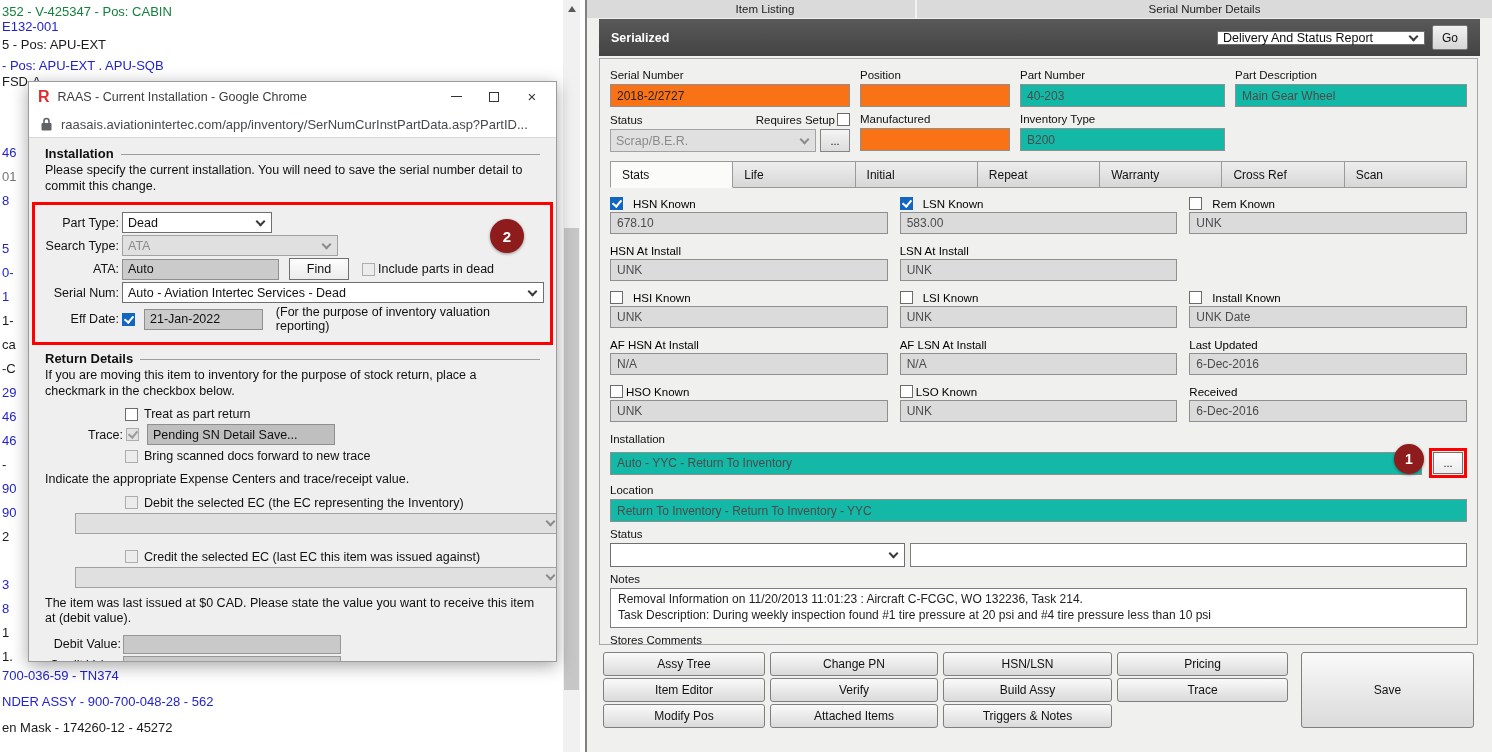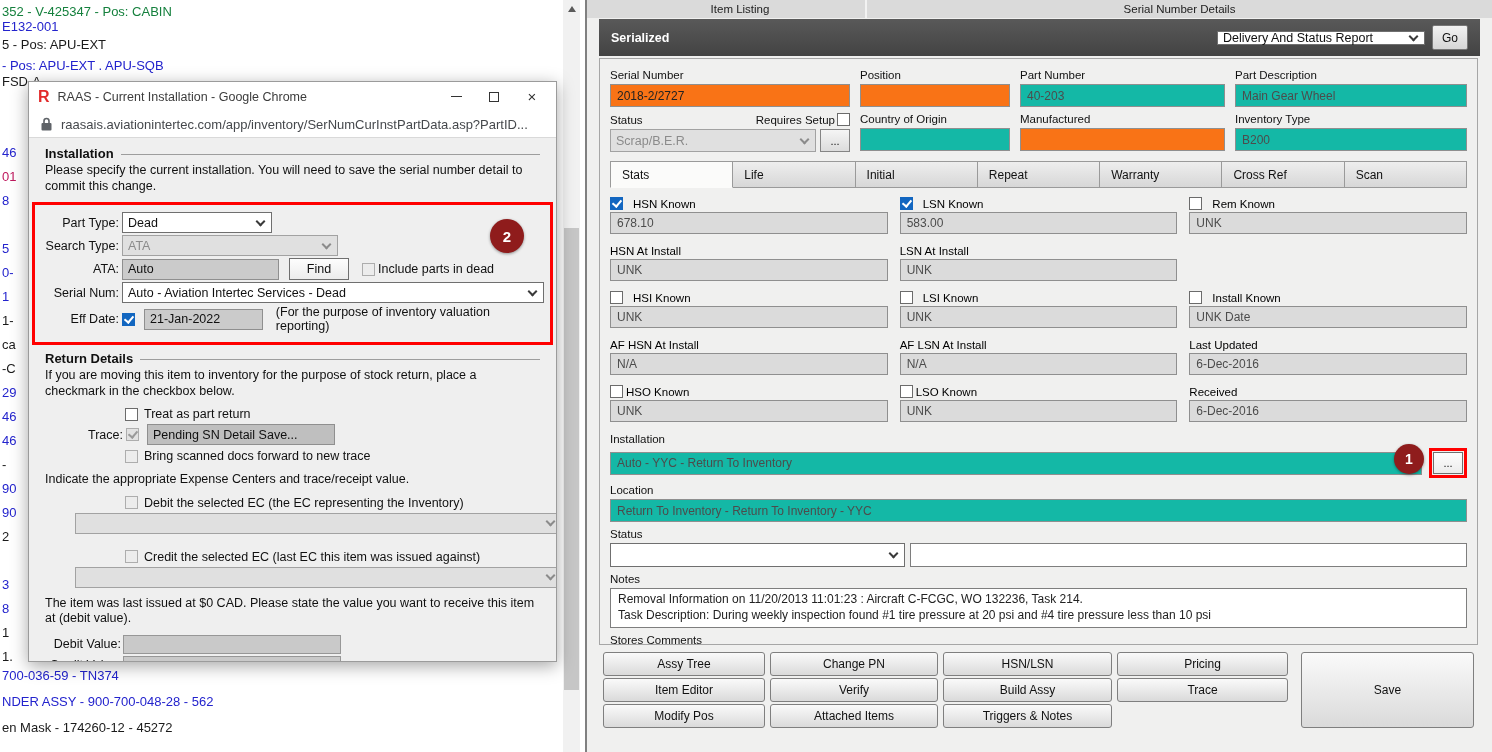--- a/index.html
+++ b/index.html
@@ -57,21 +57,21 @@
   .cbrow { display:flex; align-items:center; gap:6px; margin:5px 0 3px 80px; }
   .ec-sel { margin:2px 0 4px 30px; width:487px; }
   .vrow { display:flex; align-items:center; margin:2px 0; }
   .vlabel { width:76px; text-align:right; margin-right:2px; flex:none; }
   .vinput { width:218px; height:19px; background:#c9c9c9; border:1px solid #979797; }
 
   
   .right-panel { position:absolute; left:585px; top:0; width:907px; height:752px; background:#f0f0ef; border-left:2px solid #808080; }
   .page-tabs { height:18px; display:flex; background:#dadada; font-size:11.5px; color:#1c1c1c; }
   .page-tab { display:flex; align-items:center; justify-content:center; }
-  .page-tab.t1 { width:280px; border-right:2px solid #f2f2f2;padding-left:28px; }
+  .page-tab.t1 { width:330px; border-right:2px solid #f2f2f2;padding-left:28px; }
   .page-tab.t2 { flex:1; }
   .serialized-bar { height:37px; margin:1px 12px 0 12px; background:linear-gradient(#595959,var(--header-dark));
                     display:flex; align-items:center; padding:0 12px; }
   .serialized-title { color:#fff; font-weight:bold; font-size:12.5px; }
   .bar-right { margin-left:auto; display:flex; align-items:center; gap:7px; }
   .report-sel { width:208px; height:14px;margin-left:28px; }
   .go-btn { width:36px; height:25px; border:1px solid #777; background:linear-gradient(#f2f2f2,#d6d6d6); border-radius:2px; font-size:12px; }
 
   .panel-body { position:absolute; left:12px; right:14px; top:58px; height:587px; border:1px solid #a6a6a6; background:#f0f0ef; padding:4px 10px 0; overflow:hidden; }
   .rlabel { font-size:11.5px; color:#111; margin:6px 0 3px; white-space:nowrap; }
@@ -115,21 +115,21 @@
 <div class="stage">
 
   <div class="left-region">
     <div class="bgl" style="top: 4px; color: #15803d;">352 - V-425347 - Pos: CABIN</div>
     <div class="bgl" style="top: 19px; color: rgb(35, 35, 205);">E132-001</div>
     <div class="bgl" style="top: 37px; color: rgb(26, 26, 26);">5 - Pos: APU-EXT</div>
     <div class="bgl" style="top: 58px; color: rgb(35, 35, 205);">- Pos: APU-EXT . APU-SQB</div>
     <div class="bgl" style="top: 74px; color: rgb(26, 26, 26);">FSD-A</div>
 
     <div class="bgl" style="top: 145px; color: rgb(35, 35, 205);">46</div>
-    <div class="bgl" style="top: 169px; color: #be185d;">01</div>
+    <div class="bgl" style="top: 169px; color: #737373;">01</div>
     <div class="bgl" style="top: 193px; color: rgb(35, 35, 205);">8</div>
     <div class="bgl" style="top: 241px; color: rgb(35, 35, 205);">5</div>
     <div class="bgl" style="top: 265px; color: rgb(35, 35, 205);">0-</div>
     <div class="bgl" style="top: 289px; color: rgb(35, 35, 205);">1</div>
     <div class="bgl" style="top: 313px; color: rgb(26, 26, 26);">1-</div>
     <div class="bgl" style="top: 337px; color: rgb(26, 26, 26);">ca</div>
     <div class="bgl" style="top: 361px; color: rgb(26, 26, 26);">-C</div>
     <div class="bgl" style="top: 385px; color: rgb(35, 35, 205);">29</div>
     <div class="bgl" style="top: 409px; color: rgb(35, 35, 205);">46</div>
     <div class="bgl" style="top: 433px; color: rgb(35, 35, 205);">46</div>
@@ -314,24 +314,20 @@
           </div>
           <div class="statusrow">
             <span class="sel dis" style="flex:1;height:23px">
               <span>Scrap/B.E.R.</span>
                 <span class="cv"></span>
             </span>
             <span class="btn more-btn">...</span>
           </div>
         </div>
         <div>
-          <div class="rlabel">Country of Origin</div>
-          <div class="rfield dis"></div>
-        </div>
-        <div>
           <div class="rlabel">Manufactured</div>
           <div class="rfield"></div>
         </div>
         <div>
           <div class="rlabel">Inventory Type</div>
           <div class="rfield dis">B200</div>
         </div>
       </div>
 
       <div class="dtabs">

